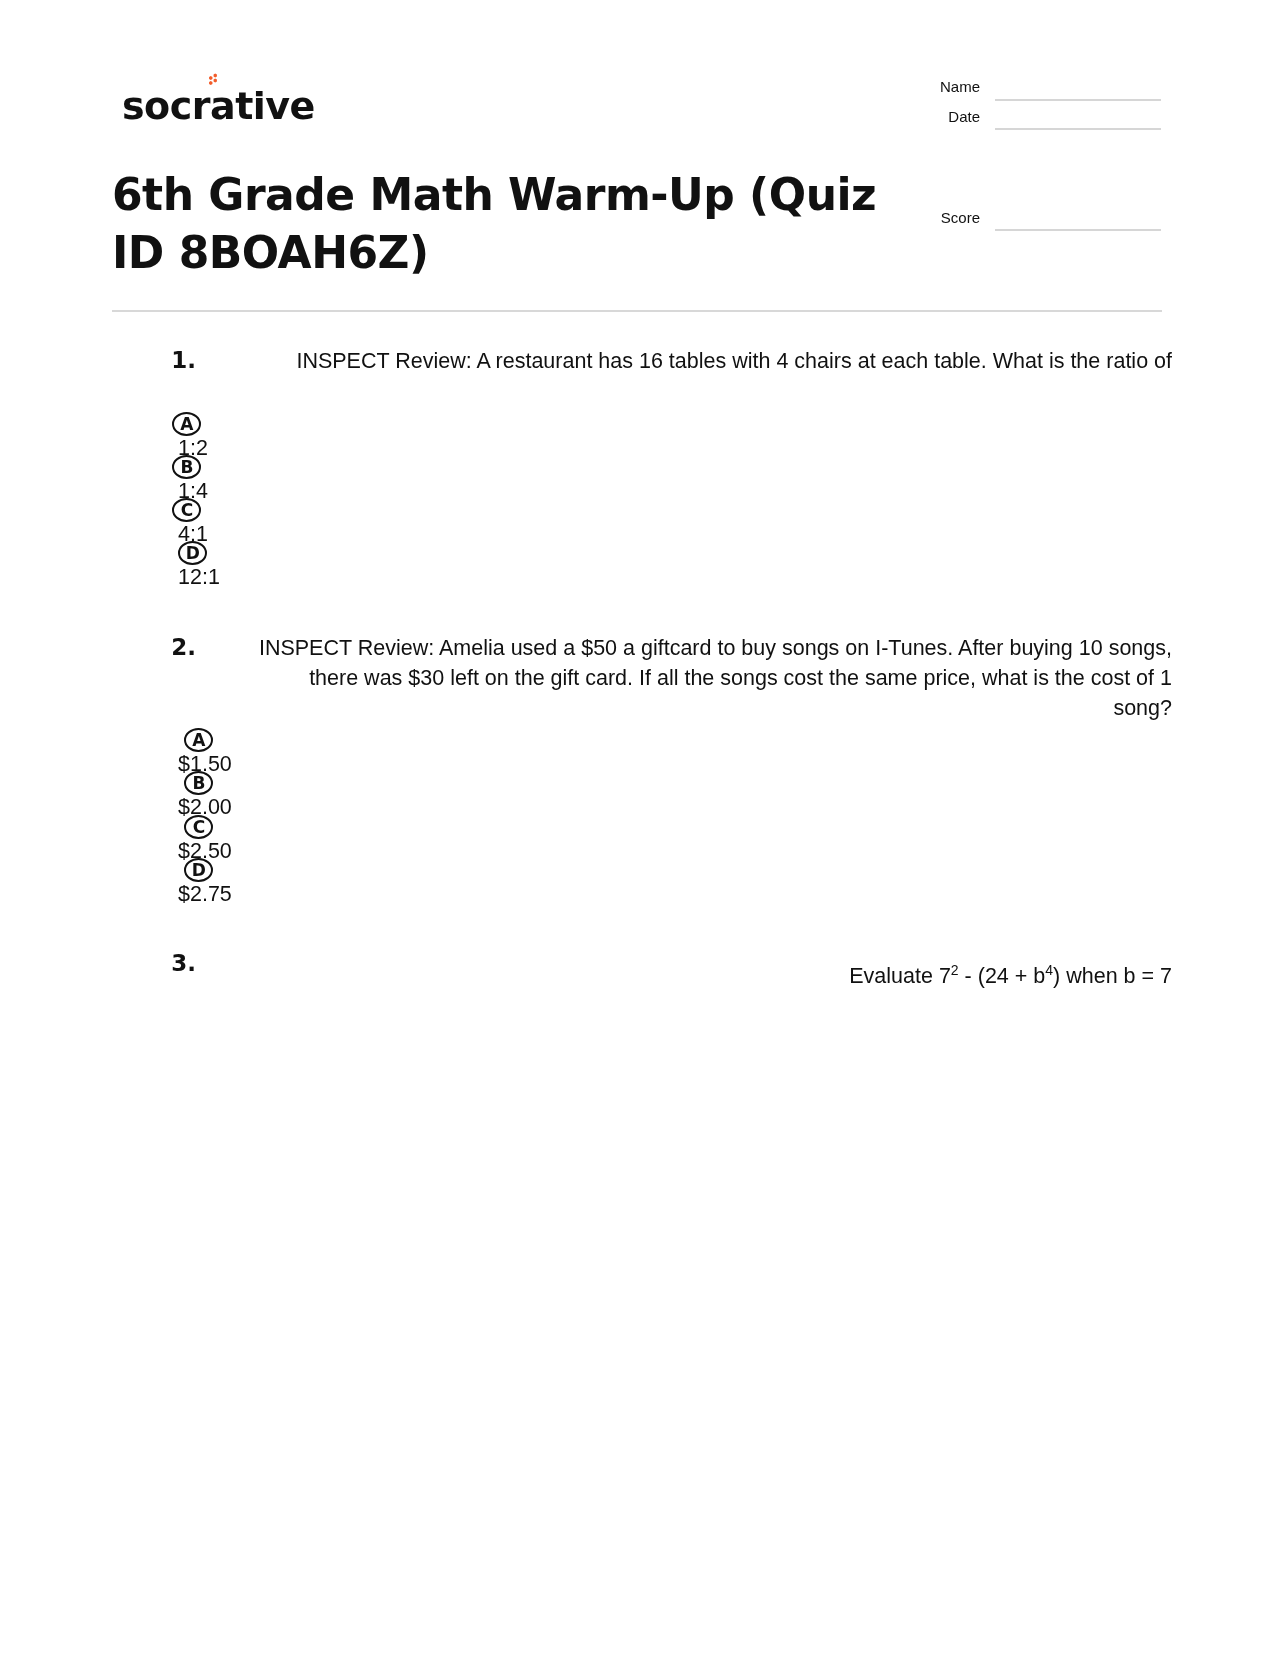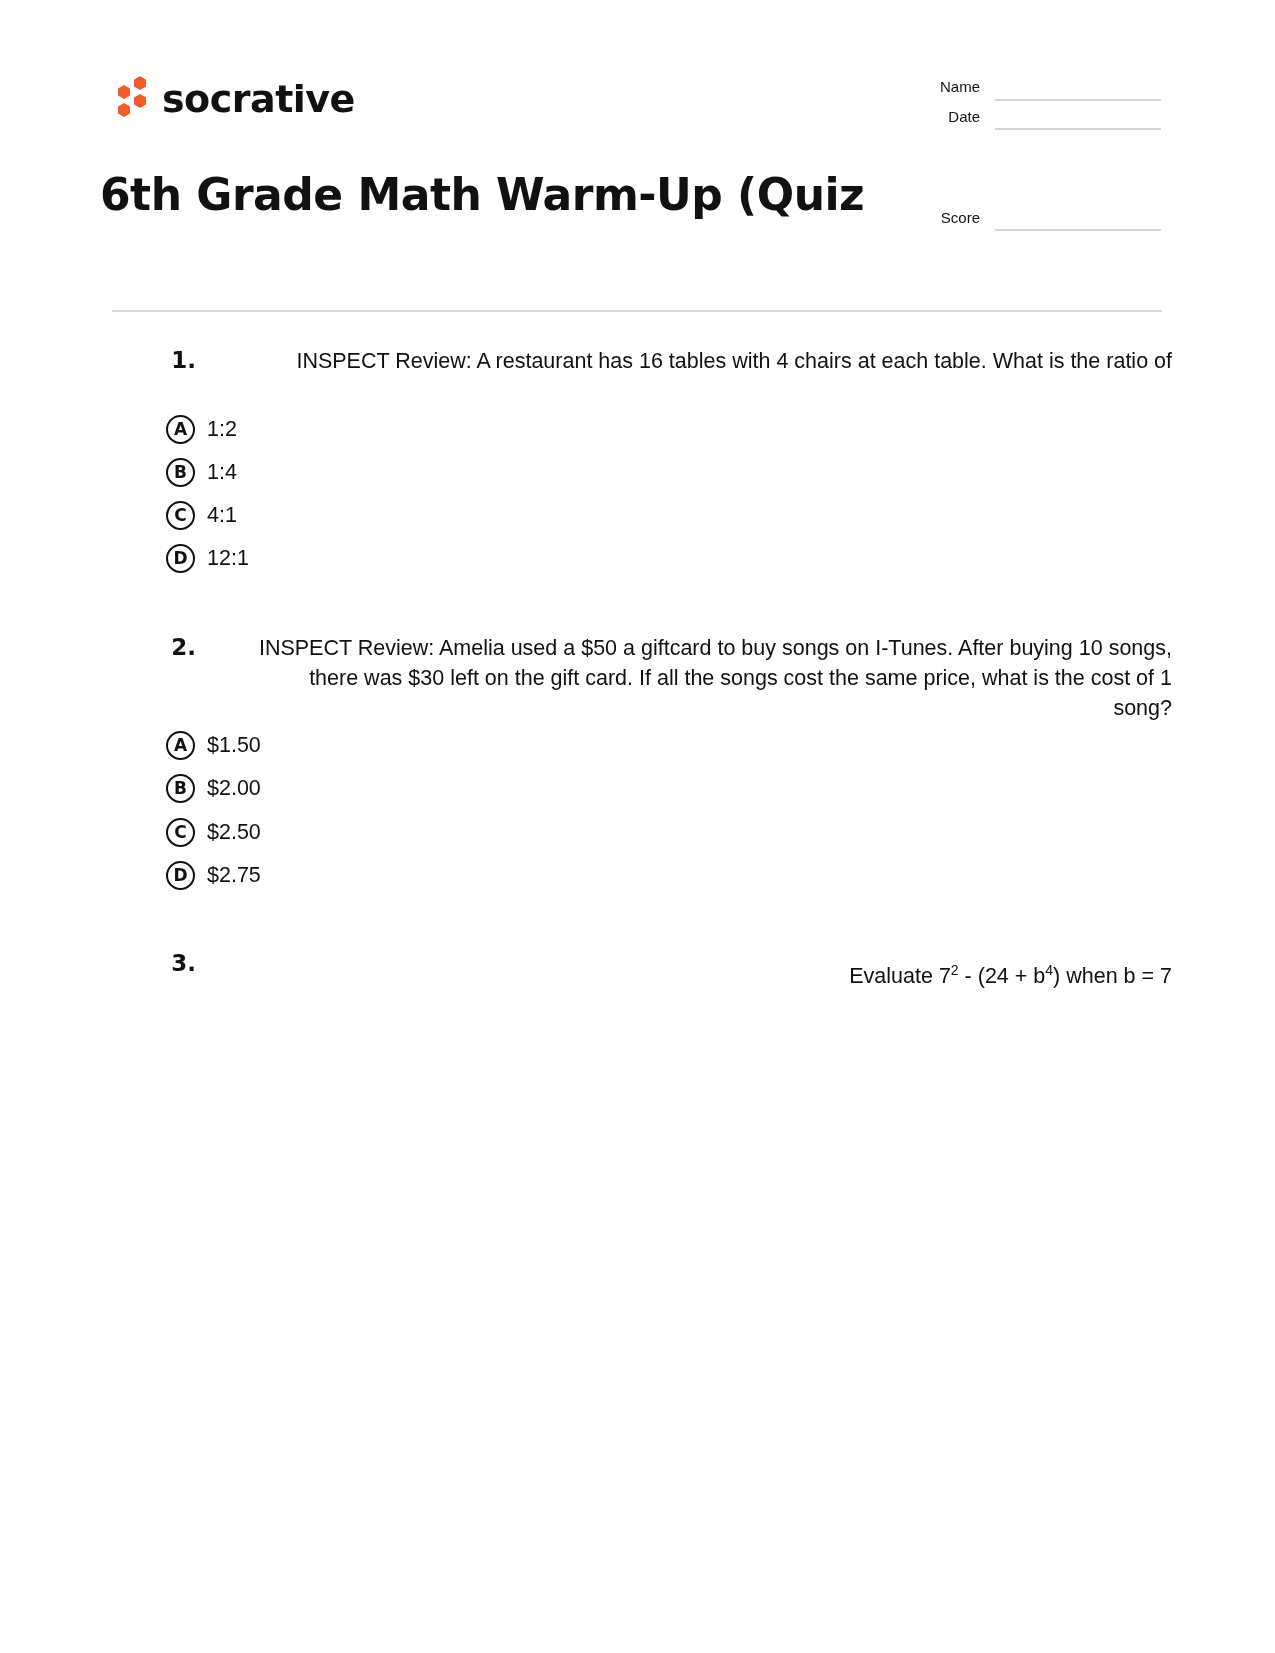--- a/index.html
+++ b/index.html
@@ -1,25 +1,25 @@
 <!DOCTYPE html>
 <html><head>
 <meta charset="utf-8">
 <style>
   html, body { margin:0; padding:0; background:#fff; }
   body { width:1275px; height:1653px; position:relative; overflow:hidden;
          font-family:"Liberation Sans", "DejaVu Sans", sans-serif; color:#111; }
-  .abs { position:absolute; }
+  .abs { position:absolute;flex-direction:column; }
   .logo { left:112px; top:73px; height:52px; display:flex; align-items:center; }
   .logo svg { width:40px; height:50px; }
   .logo-text { font-family:"DejaVu Sans", sans-serif; font-weight:bold; font-size:38px;
                letter-spacing:-0.5px; color:#111; margin-left:10px; line-height:1; }
   .field-label { font-size:15px; text-align:right; width:120px; color:#111; }
   .field-line { height:0; border-top:2px solid #d6d6d6; width:166px; }
-  .title { left:100px; top:166px; width:780px; font-family:"DejaVu Sans", sans-serif;
+  .title { left:112px; top:166px; width:780px; font-family:"DejaVu Sans", sans-serif;
            font-weight:bold; font-size:44px; line-height:58px; letter-spacing:-0.5px; color:#111; }
   .divider { left:112px; top:310px; width:1050px; border-top:2px solid #d8d8d8; }
   .q-num { font-family:"DejaVu Sans", sans-serif; font-weight:bold; font-size:23px; width:40px; text-align:right; }
   .q-text { font-size:21.5px; line-height:30px; color:#111;text-align:right; }
   .q-text u b, .q-emph { font-weight:bold; text-decoration:underline; }
   .opt { left:166px; display:flex; align-items:center; height:34px; }
   .opt-circle { width:29px; height:29px; border:2px solid #111; border-radius:50%; box-sizing:border-box;
                 display:flex; align-items:center; justify-content:center;
                 font-family:"DejaVu Sans", sans-serif; font-weight:bold; font-size:17px; }
   .opt-text { font-size:21.5px; margin-left:12px; }
@@ -40,20 +40,21 @@
 
 <div class="abs field-label" style="left:860px; top:78px;">Name</div>
 <div class="abs field-line" style="left:995px; top:99px;"></div>
 <div class="abs field-label" style="left:860px; top:108px;">Date</div>
 <div class="abs field-line" style="left:995px; top:128px;"></div>
 <div class="abs field-label" style="left:860px; top:209px;">Score</div>
 <div class="abs field-line" style="left:995px; top:229px;"></div>
 
 <div class="abs title">
   <div>6th Grade Math Warm-Up (Quiz</div>
+  <div>ID 8BOAH6Z)</div>
 </div>
 
 <div class="abs divider"></div>
 
 <div class="abs q-num" style="left:156px; top:347px;">1.</div>
 <div class="abs q-text" style="left:212px; top:346px; width:960px;">
   <div>INSPECT Review: A restaurant has 16 tables with 4 chairs at each table. What is the ratio of</div>
 </div>
 
 <div class="abs opt" style="top:412px;">

